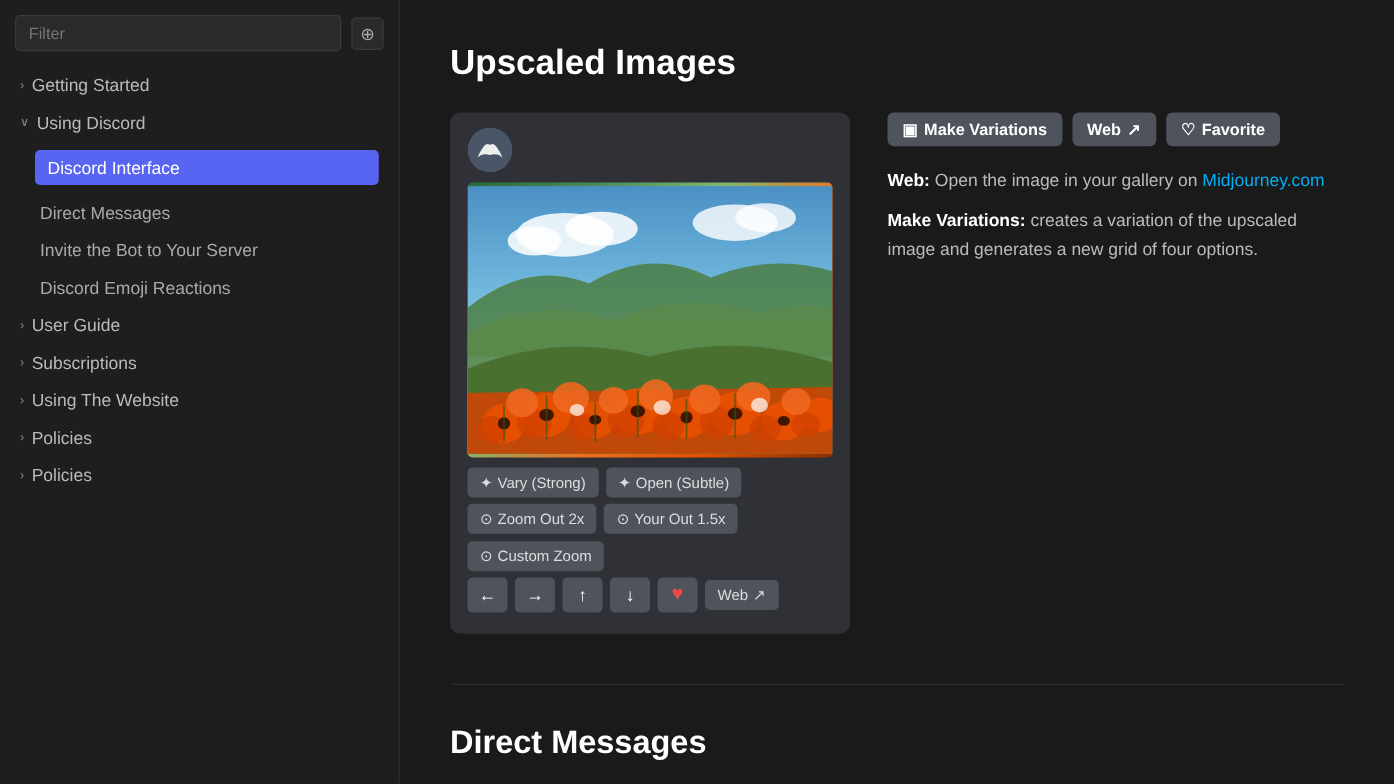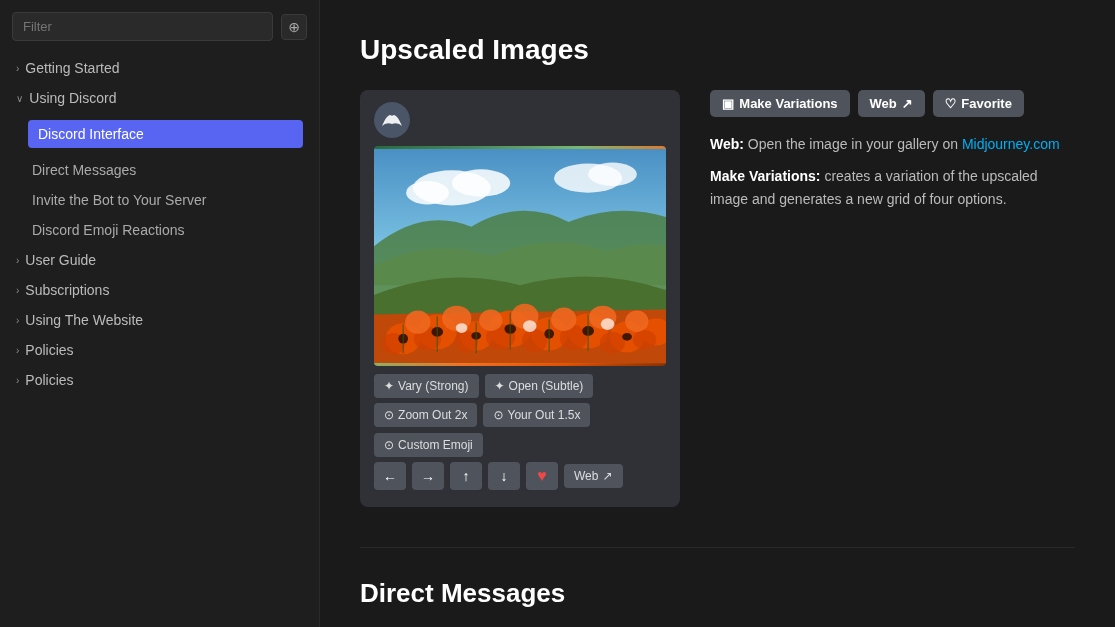--- a/index.html
+++ b/index.html
@@ -529,21 +529,21 @@
         <button class="action-btn">
           <span>⊙</span>
           <span>Zoom Out 2x</span>
         </button>
         <button class="action-btn">
           <span>⊙</span>
           <span>Your Out 1.5x</span>
         </button>
         <button class="action-btn">
           <span>⊙</span>
-          <span>Custom Emoji</span>
+          <span>Custom Zoom</span>
         </button>
       </div>
 
       <div class="arrow-row">
         <button class="arrow-btn">←</button>
         <button class="arrow-btn">→</button>
         <button class="arrow-btn">↑</button>
         <button class="arrow-btn">↓</button>
         <button class="heart-btn">♥</button>
         <button class="web-btn">

